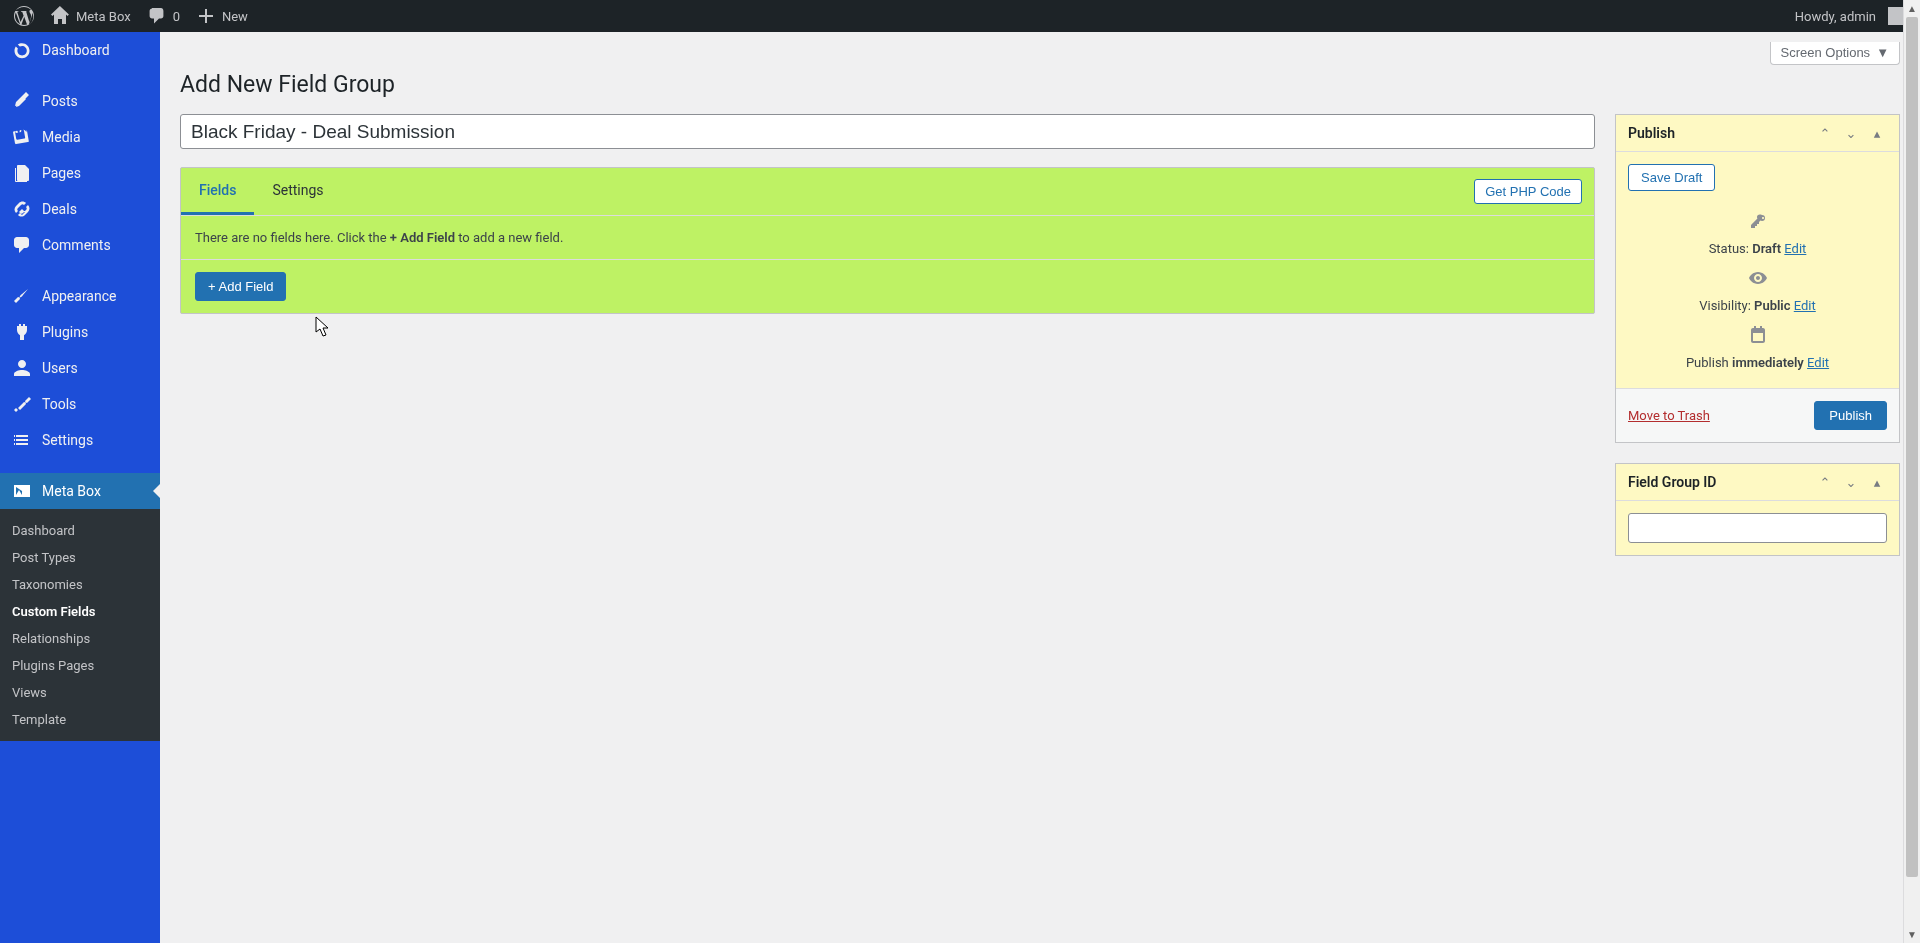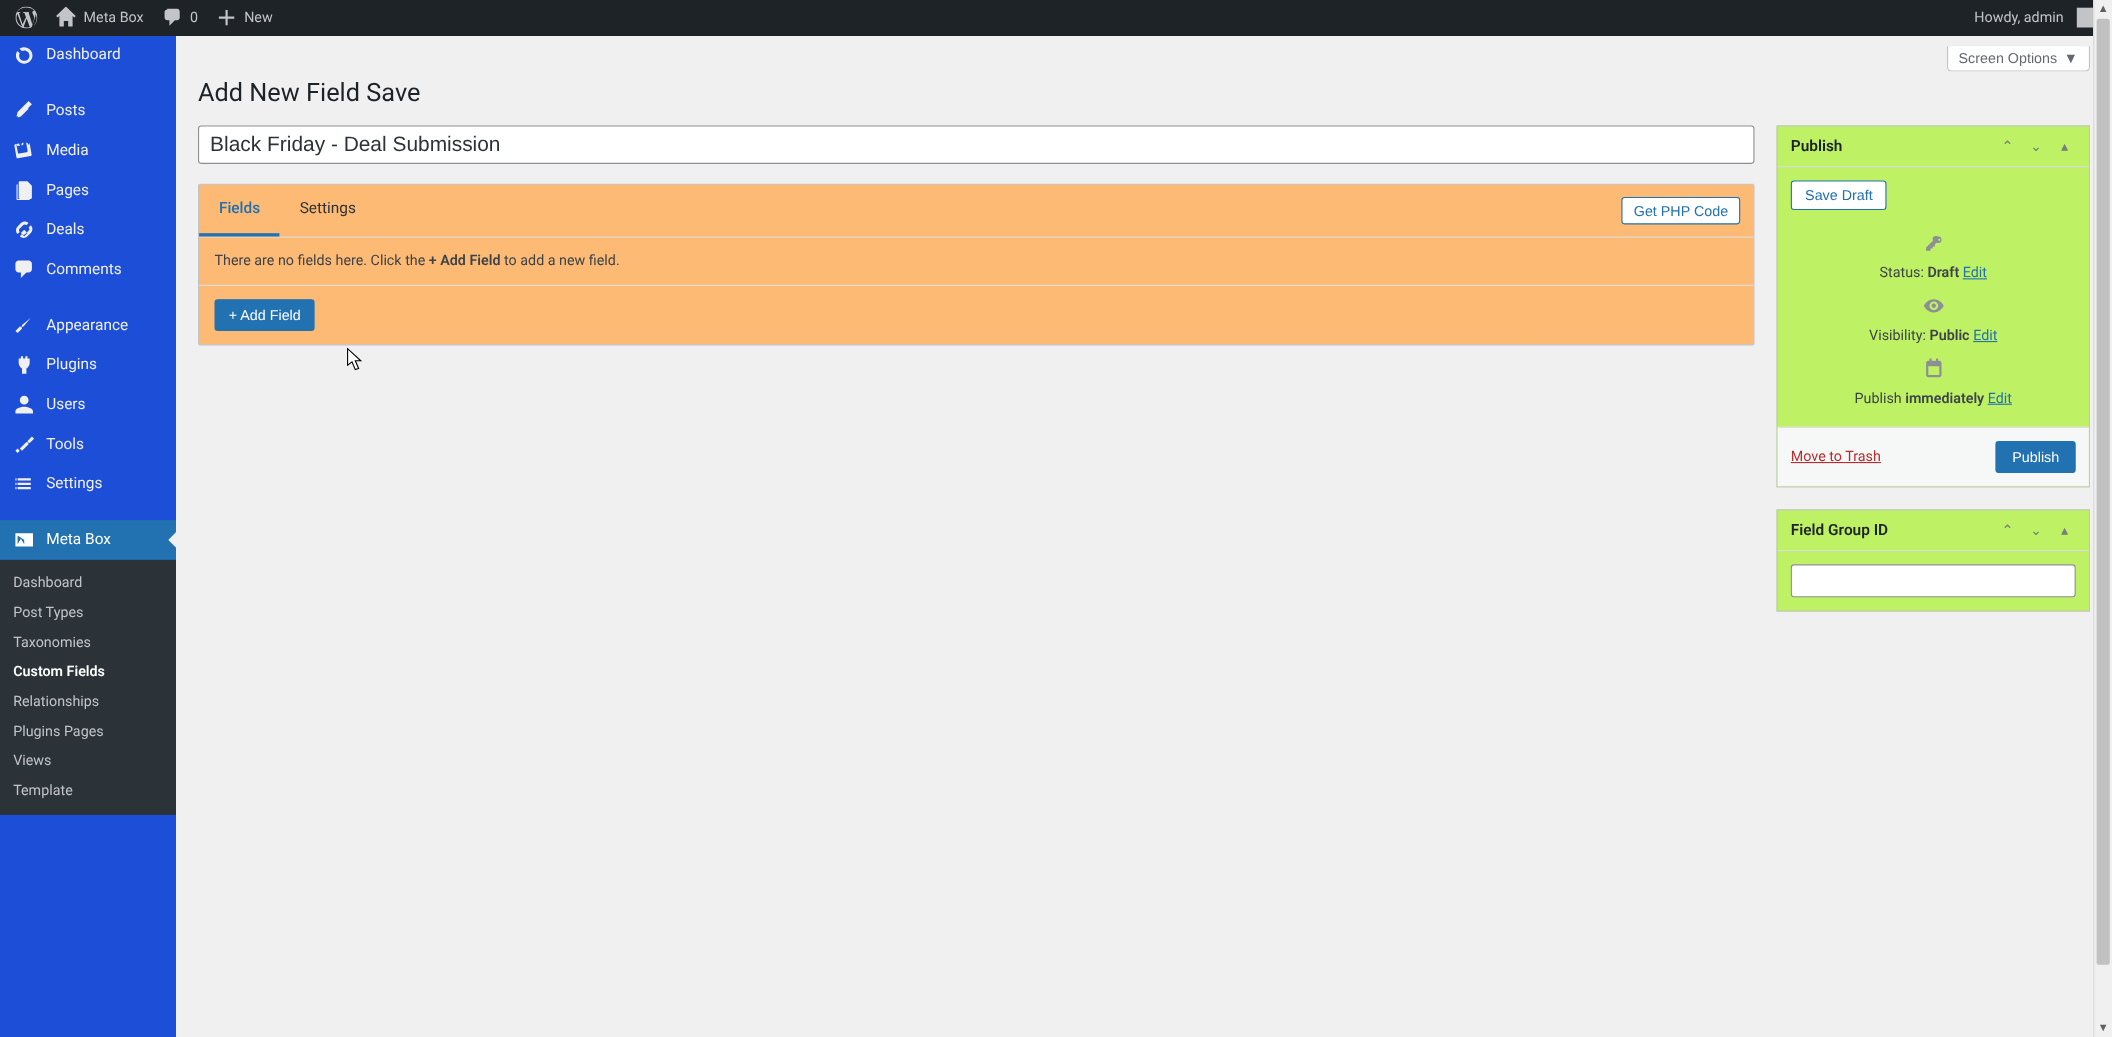--- a/index.html
+++ b/index.html
@@ -29,32 +29,32 @@
 .screen-opts { text-align: right; margin-bottom: 6px; }
 .screen-opts-btn { background: #fff; border: 1px solid #c3c4c7; border-top: none; padding: 3px 10px 4px; font-size: 13px; color: #646970; cursor: pointer; border-radius: 0 0 4px 4px; display: inline-flex; align-items: center; gap: 6px; }
 .page-title { font-size: 23px; font-weight: 400; color: #1d2327; margin: 0 0 16px 0; }
 
 .layout { display: flex; gap: 20px; align-items: flex-start; }
 .main-col { flex: 1; }
 .side-col { width: 285px; }
 
 .title-input { width: 100%; padding: 3px 10px; font-size: 19px; line-height: 1.4; height: 35px; border: 1px solid #8c8f94; background: #fff; border-radius: 3px; outline: none; color: #2c3338; }
 
-.panel { background: #fdba74; border: 1px solid #c3c4c7; border-radius: 2px; margin-top: 18px; }
+.panel { background: #bef264; border: 1px solid #c3c4c7; border-radius: 2px; margin-top: 18px; }
 .tabs-row { display: flex; align-items: center; justify-content: space-between; border-bottom: 1px solid #dcdcde; padding-right: 12px; }
 .tabs { display: flex; }
 .tab { padding: 14px 18px; font-size: 14px; color: #2c3338; cursor: pointer; border-bottom: 3px solid transparent; }
 .tab.active { color: #2271b1; border-bottom-color: #2271b1; font-weight: 500; }
 .php-btn { border: 1px solid #2271b1; color: #2271b1; background: #fff; padding: 4px 10px; font-size: 13px; border-radius: 3px; cursor: pointer; }
 .empty-row { padding: 14px 14px; color: #3c434a; border-bottom: 1px solid #dcdcde; }
 .empty-row b { font-weight: 600; }
 .action-row { padding: 12px 14px; }
 .add-field-btn { background: #2271b1; color: #fff; border: 1px solid #2271b1; padding: 6px 12px; border-radius: 3px; cursor: pointer; font-size: 13px; }
 
-.meta-box { background: #bef264; border: 1px solid #c3c4c7; margin-bottom: 20px; }
+.meta-box { background: #fef9c3; border: 1px solid #c3c4c7; margin-bottom: 20px; }
 .meta-head { display: flex; align-items: center; justify-content: space-between; padding: 10px 12px; border-bottom: 1px solid #dcdcde; }
 .meta-title { font-size: 14px; font-weight: 600; color: #1d2327; }
 .meta-ctrls { display: flex; gap: 6px; color: #787c82; }
 .meta-ctrl { cursor: pointer; width: 20px; text-align: center; }
 .meta-body { padding: 12px; }
 .save-draft-btn { border: 1px solid #2271b1; color: #2271b1; background: #fff; padding: 5px 12px; border-radius: 3px; cursor: pointer; font-size: 13px; margin-bottom: 14px; }
 .pub-line { display: flex; align-items: center; gap: 10px; padding: 6px 0; color: #3c434a; font-size: 13px; flex-direction: column; }
 .pub-line .lbl { color: #3c434a; }
 .pub-line b { font-weight: 600; }
 .pub-line a { color: #2271b1; text-decoration: underline; cursor: pointer; }
@@ -229,21 +229,21 @@
 </div>
 
 <div class="content">
   <div class="content-inner">
     <div class="screen-opts">
       <button class="screen-opts-btn">
         <span>Screen Options</span>
         <span>▼</span>
       </button>
     </div>
-    <h1 class="page-title">Add New Field Save</h1>
+    <h1 class="page-title">Add New Field Group</h1>
 
     <div class="layout">
       <div class="main-col">
         <input type="text" class="title-input" value="Black Friday - Deal Submission" style="">
 
         <div class="panel">
           <div class="tabs-row">
             <div class="tabs">
               <div class="tab active">Fields</div>
               <div class="tab">Settings</div>

